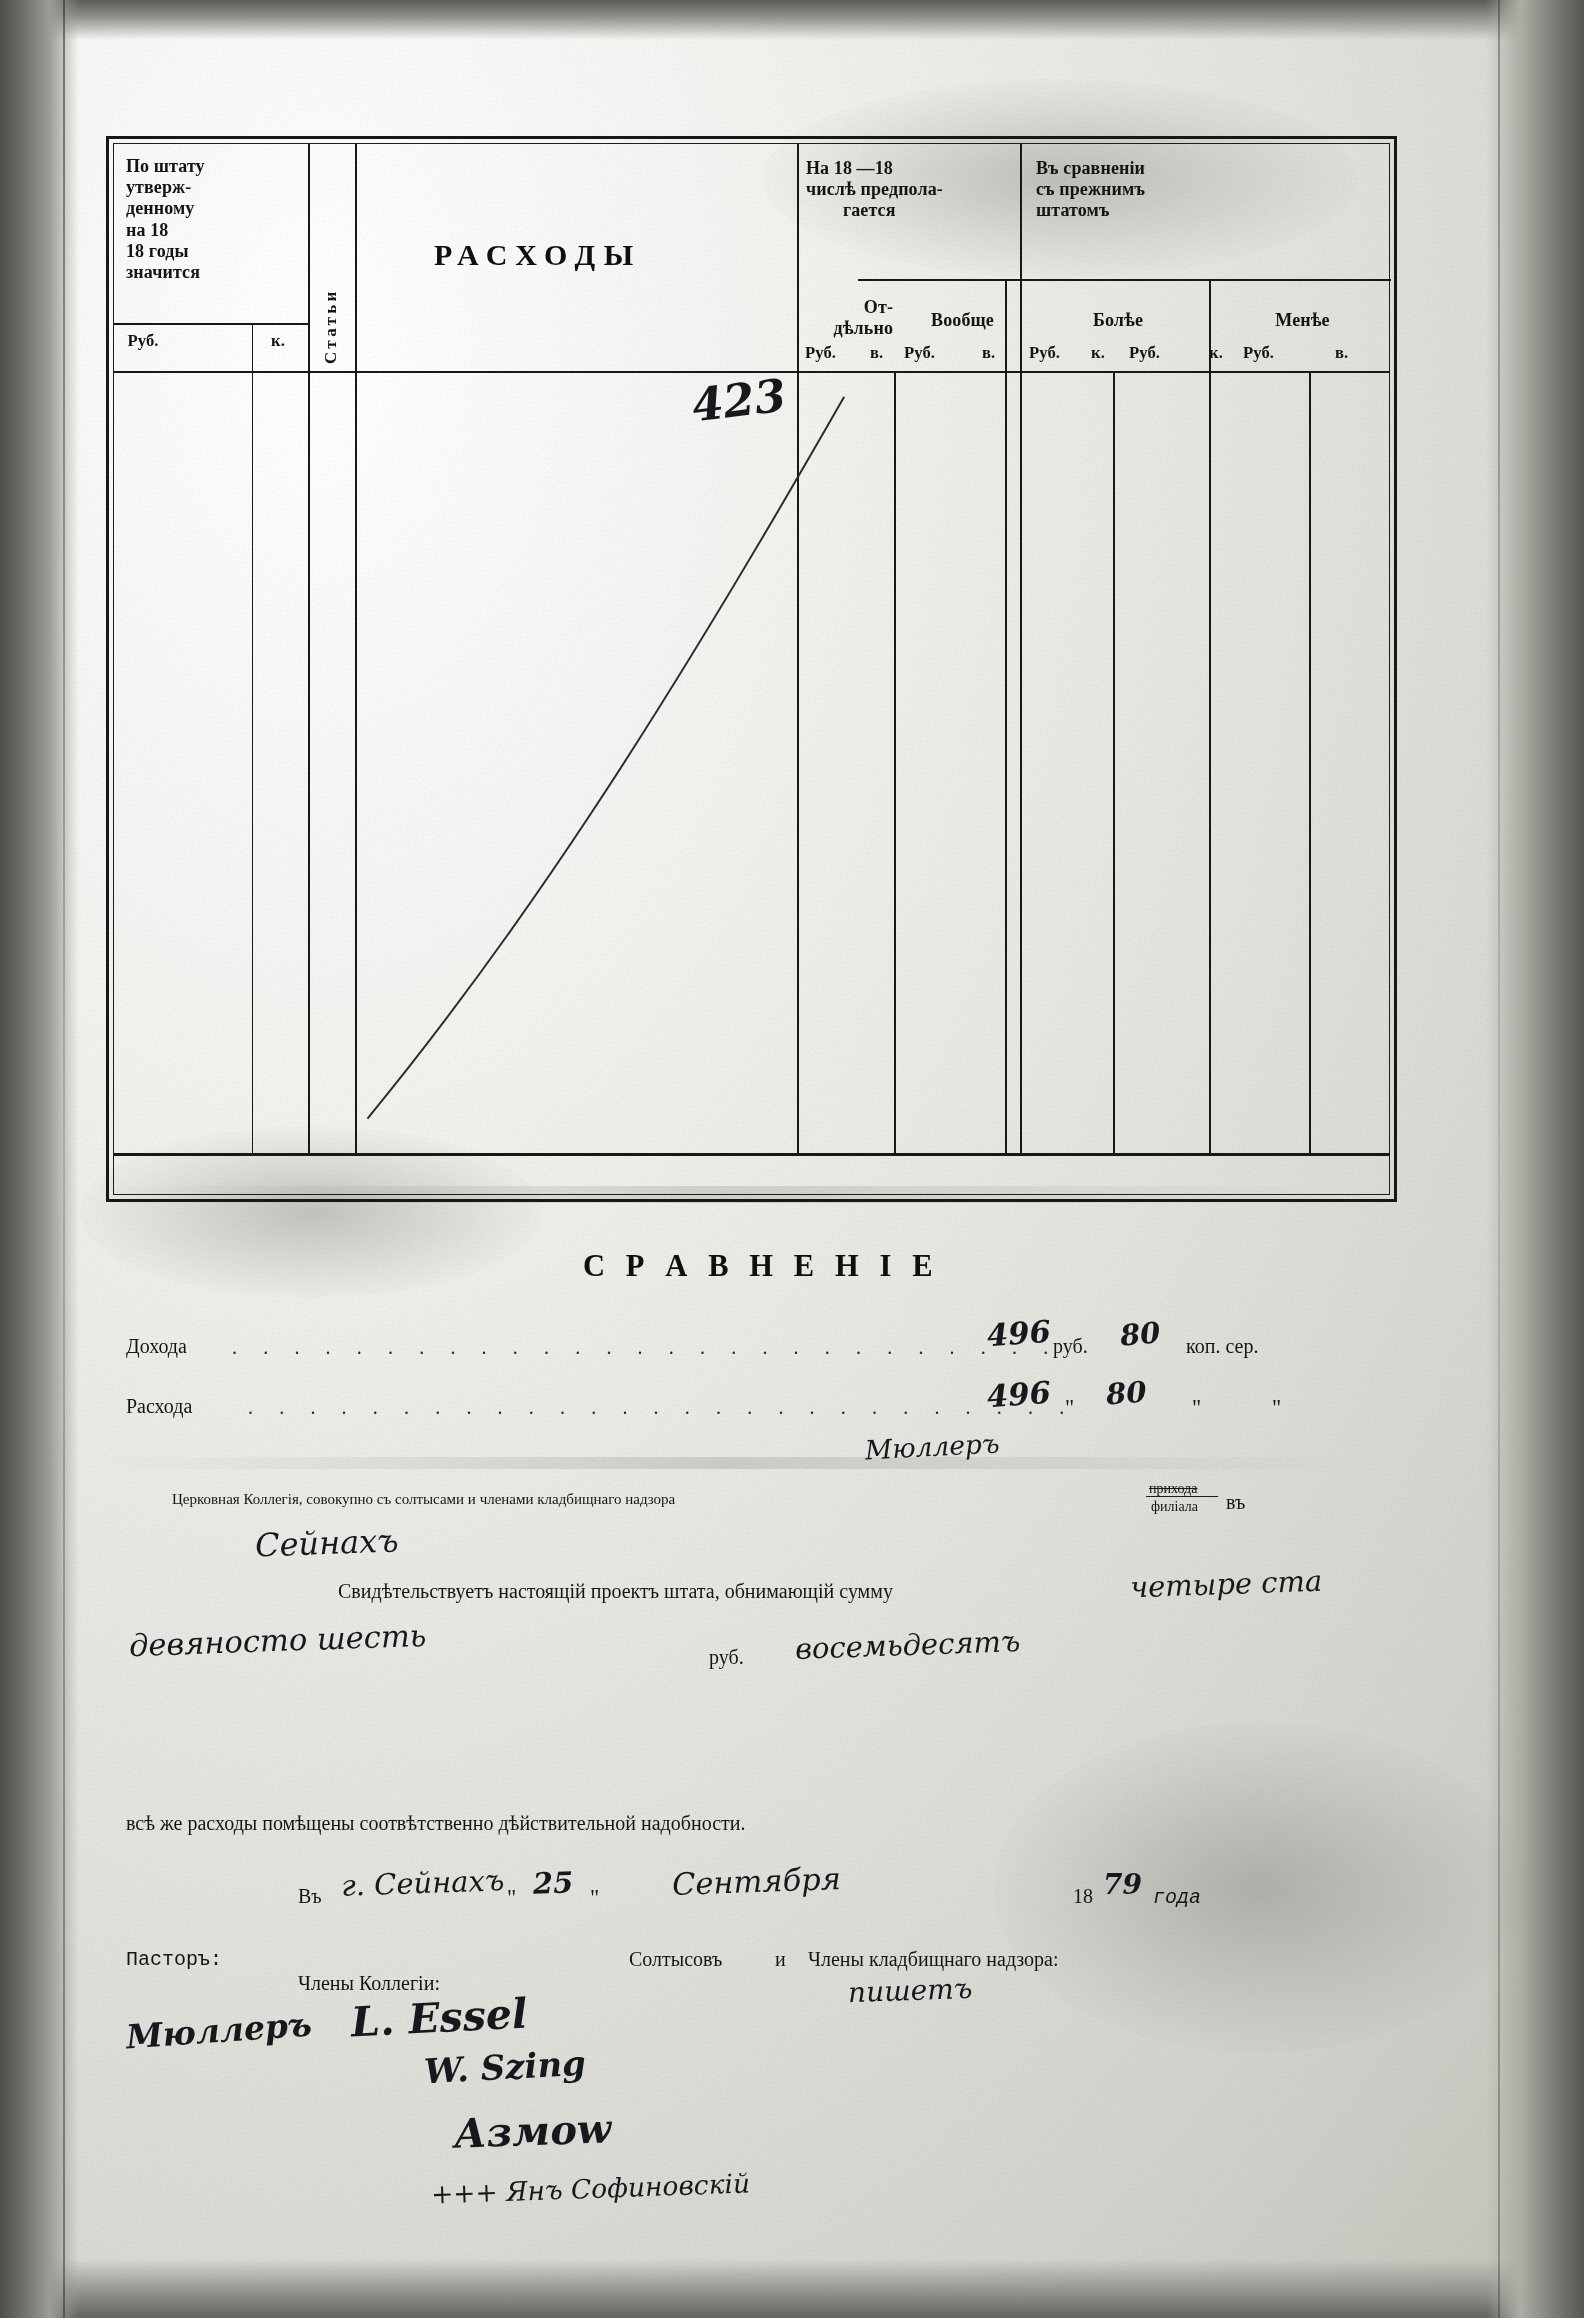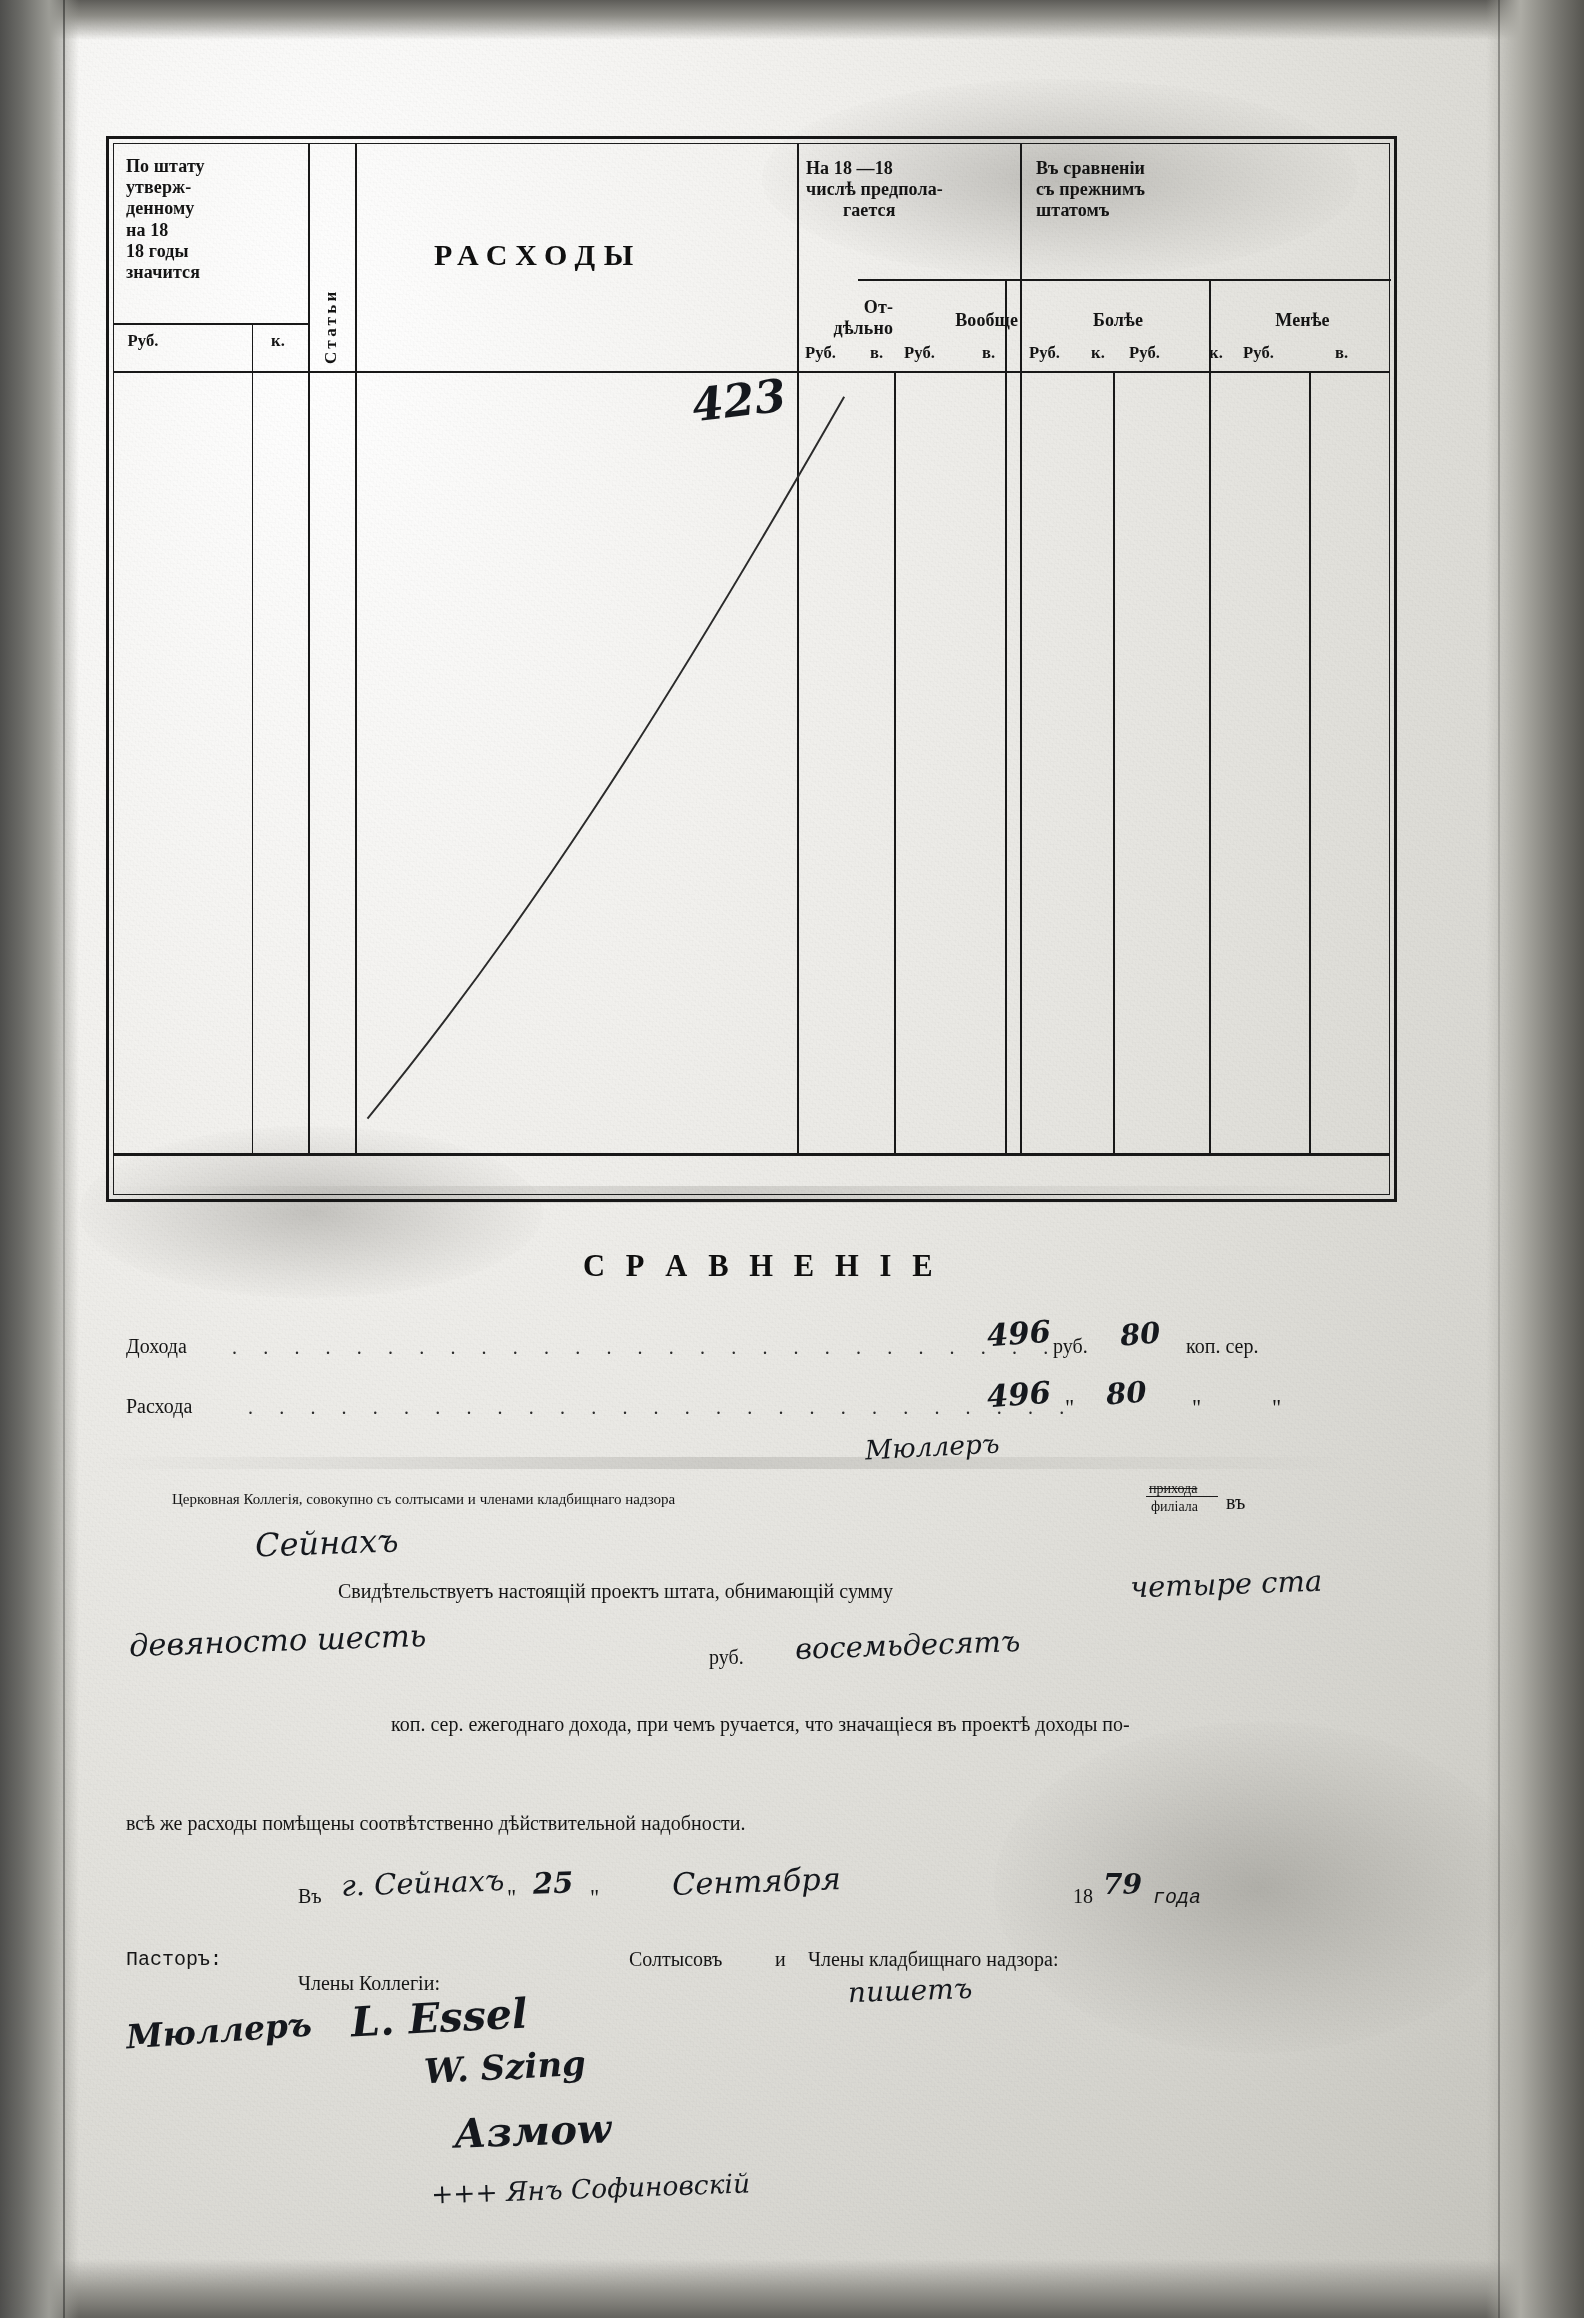--- a/index.html
+++ b/index.html
@@ -225,21 +225,21 @@
       <div class="cellhead ch-med" style="left:927px; top:18.5px; width:219px;">
         <span>Въ сравненіи</span><br>
         <span>съ прежнимъ</span><br>
         <span>штатомъ</span>
       </div>
 
       <div class="cellhead ch-med" style="left:708px; top:158px; width:76px; text-align:right;">
         <span>От-</span><br>
         <span>дѣльно</span>
       </div>
-      <div class="cellhead ch-med" style="left:798px; top:171px; width:111px; text-align:right;">Вообще</div>
+      <div class="cellhead ch-med" style="left:798px; top:171px; width:111px; text-align:center;">Вообще</div>
       <div class="cellhead ch-med" style="left:922px; top:171px; width:174px; text-align:center;">Болѣе</div>
       <div class="cellhead ch-med" style="left:1108px; top:171px; width:171px; text-align:center;">Менѣе</div>
 
       <div class="cellhead ch-rub" style="left:696px; top:204px;">Руб.</div>
       <div class="cellhead ch-rub" style="left:761px; top:204px;">в.</div>
       <div class="cellhead ch-rub" style="left:795px; top:204px;">Руб.</div>
       <div class="cellhead ch-rub" style="left:873px; top:204px;">в.</div>
       <div class="cellhead ch-rub" style="left:920px; top:204px;">Руб.</div>
       <div class="cellhead ch-rub" style="left:982px; top:204px;">к.</div>
       <div class="cellhead ch-rub" style="left:1020px; top:204px;">Руб.</div>
@@ -278,21 +278,20 @@
     <div class="line-text" style="left:1120px; top:1355px;">въ</div>
 
     <div class="hand" style="left:149px; top:1388px; font-size:32px; transform:rotate(-2deg);">Сейнахъ</div>
 
     <div class="line-text" style="left:232px; top:1444px;">Свидѣтельствуетъ настоящій проектъ штата, обнимающій сумму</div>
     <div class="hand" style="left:1024px; top:1431px; font-size:29px; transform:rotate(-2deg);">четыре ста</div>
     <div class="hand" style="left:23px; top:1487px; font-size:30.5px; transform:rotate(-2deg);">девяносто шесть</div>
     <div class="line-text" style="left:603px; top:1510px;">руб.</div>
     <div class="hand" style="left:689px; top:1492px; font-size:29px; transform:rotate(-2deg);">восемьдесятъ</div>
 
-    <div class="line-text" style="left:285px; top:1577px;">коп. сер. ежегоднаго дохода, при чемъ ручается,  что значащіеся въ проектѣ доходы по-</div>
     <div class="line-text" style="left:20px; top:1676px;">всѣ же расходы помѣщены соотвѣтственно дѣйствительной надобности.</div>
 
     <div class="line-text" style="left:192px; top:1749px;">Въ</div>
     <div class="hand" style="left:235px; top:1730px; font-size:29px; transform:rotate(-2deg);">г. Сейнахъ</div>
     <div class="line-text" style="left:401px; top:1749px; font-size:22.5px;">"</div>
     <div class="hand hand-thick" style="left:427px; top:1730px; font-size:29px; transform:rotate(-2deg);">25</div>
     <div class="line-text" style="left:484px; top:1749px; font-size:22.5px;">"</div>
     <div class="hand" style="left:566px; top:1728px; font-size:30.5px; transform:rotate(-2deg);">Сентября</div>
     <div class="line-text" style="left:967px; top:1749px;">18</div>
     <div class="hand hand-thick" style="left:997px; top:1732px; font-size:28px;">79</div>

